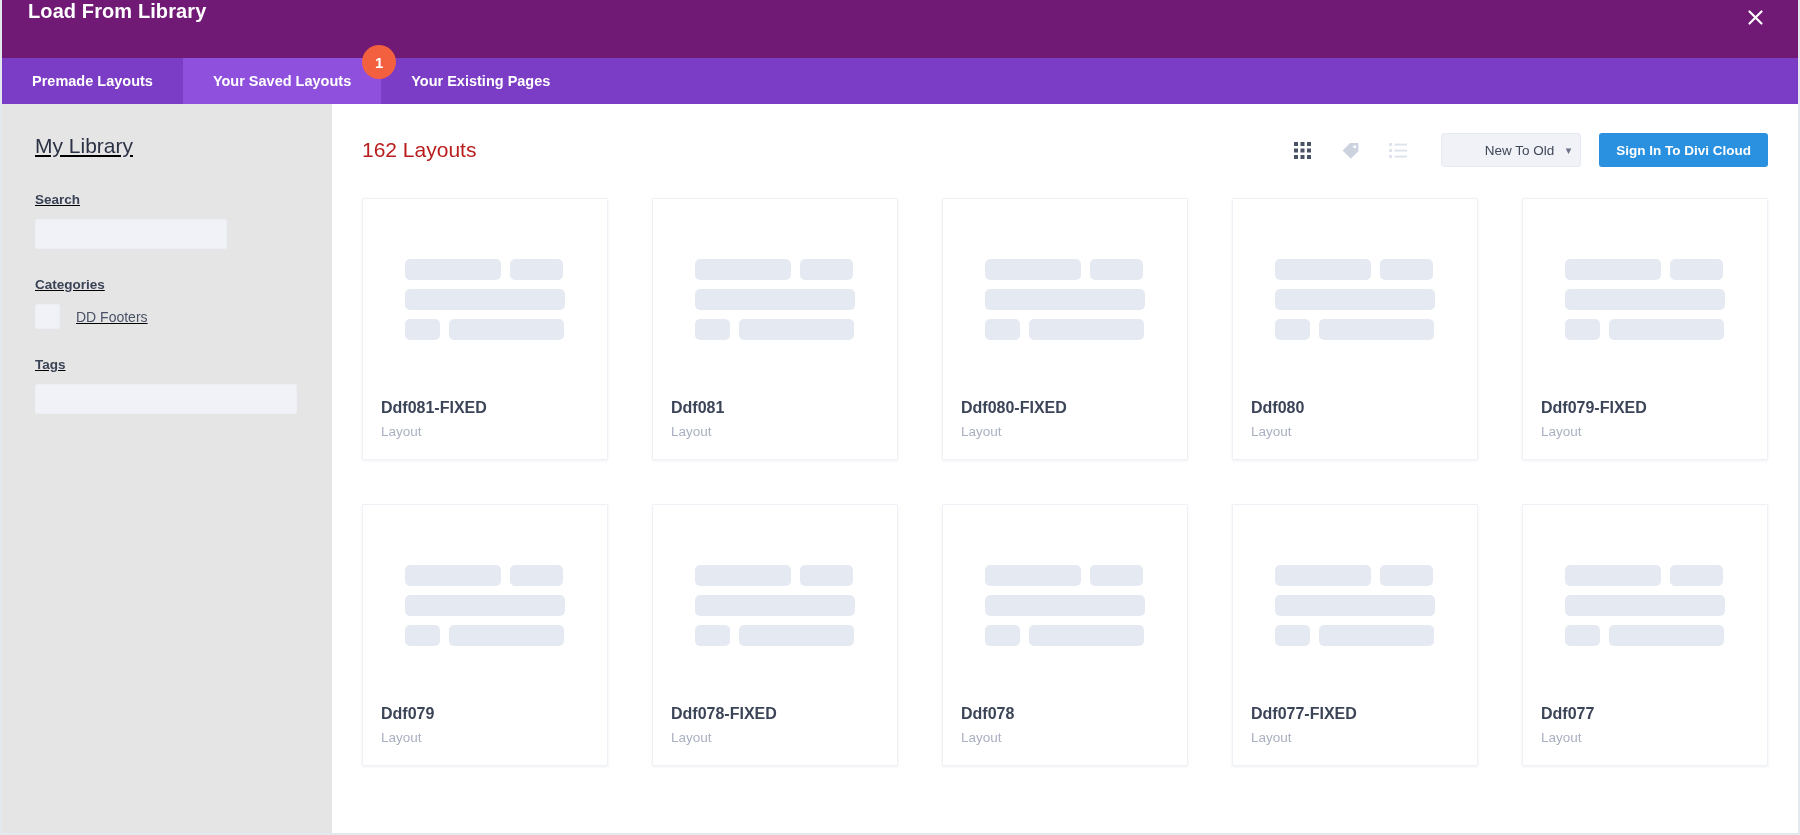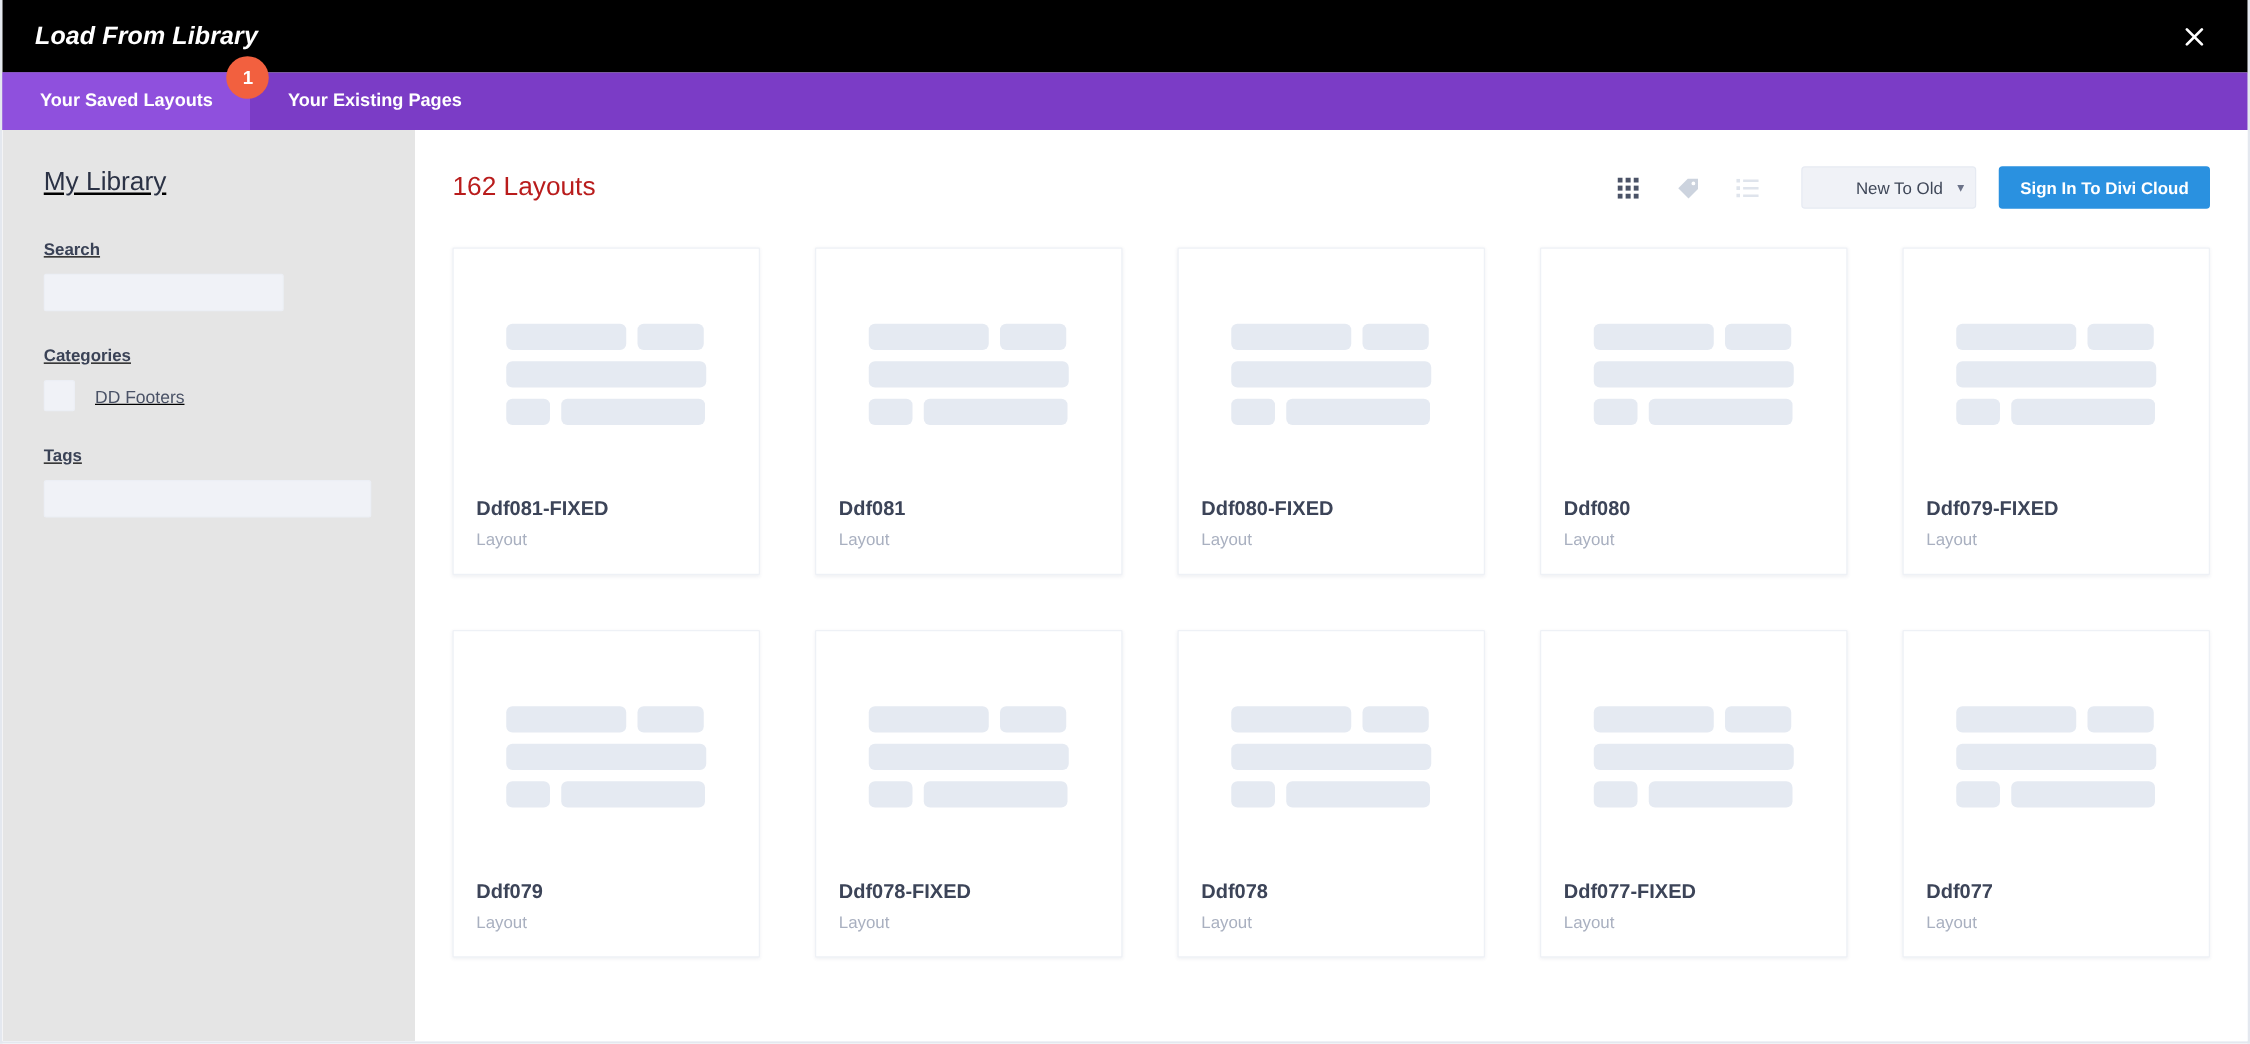--- a/index.html
+++ b/index.html
@@ -20,27 +20,26 @@
     border-left: 2px solid #e4e8ef;
     border-right: 2px solid #e4e8ef;
     border-bottom: 2px solid #e4e8ef;
     display: flex;
     flex-direction: column;
   }
 
   
   .modal-header {
     height: 58px;
-    background: #000000;
-    display: flex;
-    align-items: center;
+    background: #701a75;
+    display: flex;
+    align-items: flex-start;
     justify-content: space-between;
     padding: 0 26px 0 26px;
     flex: 0 0 58px;
-    font-style: italic;
   }
   .modal-title {
     color: #ffffff;
     font-size: 20px;
     font-weight: bold;
     letter-spacing: 0.1px;
   }
   .close-btn {
     width: 34px;
     height: 34px;
@@ -292,20 +291,23 @@
   <div class="modal-header">
     <div class="modal-title">Load From Library</div>
     <div class="close-btn">
       <svg width="19" height="19" viewBox="0 0 19 19" aria-hidden="true">
         <path d="M3.5 3.5 L15.5 15.5 M15.5 3.5 L3.5 15.5" stroke="#ffffff" stroke-width="2.2" stroke-linecap="round"></path>
       </svg>
     </div>
   </div>
 
   <div class="tab-bar">
+    <div class="tab">
+      <span>Premade Layouts</span>
+    </div>
     <div class="tab active">
       <span>Your Saved Layouts</span>
       <span class="tab-badge">1</span>
     </div>
     <div class="tab">
       <span>Your Existing Pages</span>
     </div>
   </div>
 
   <div class="modal-body">

